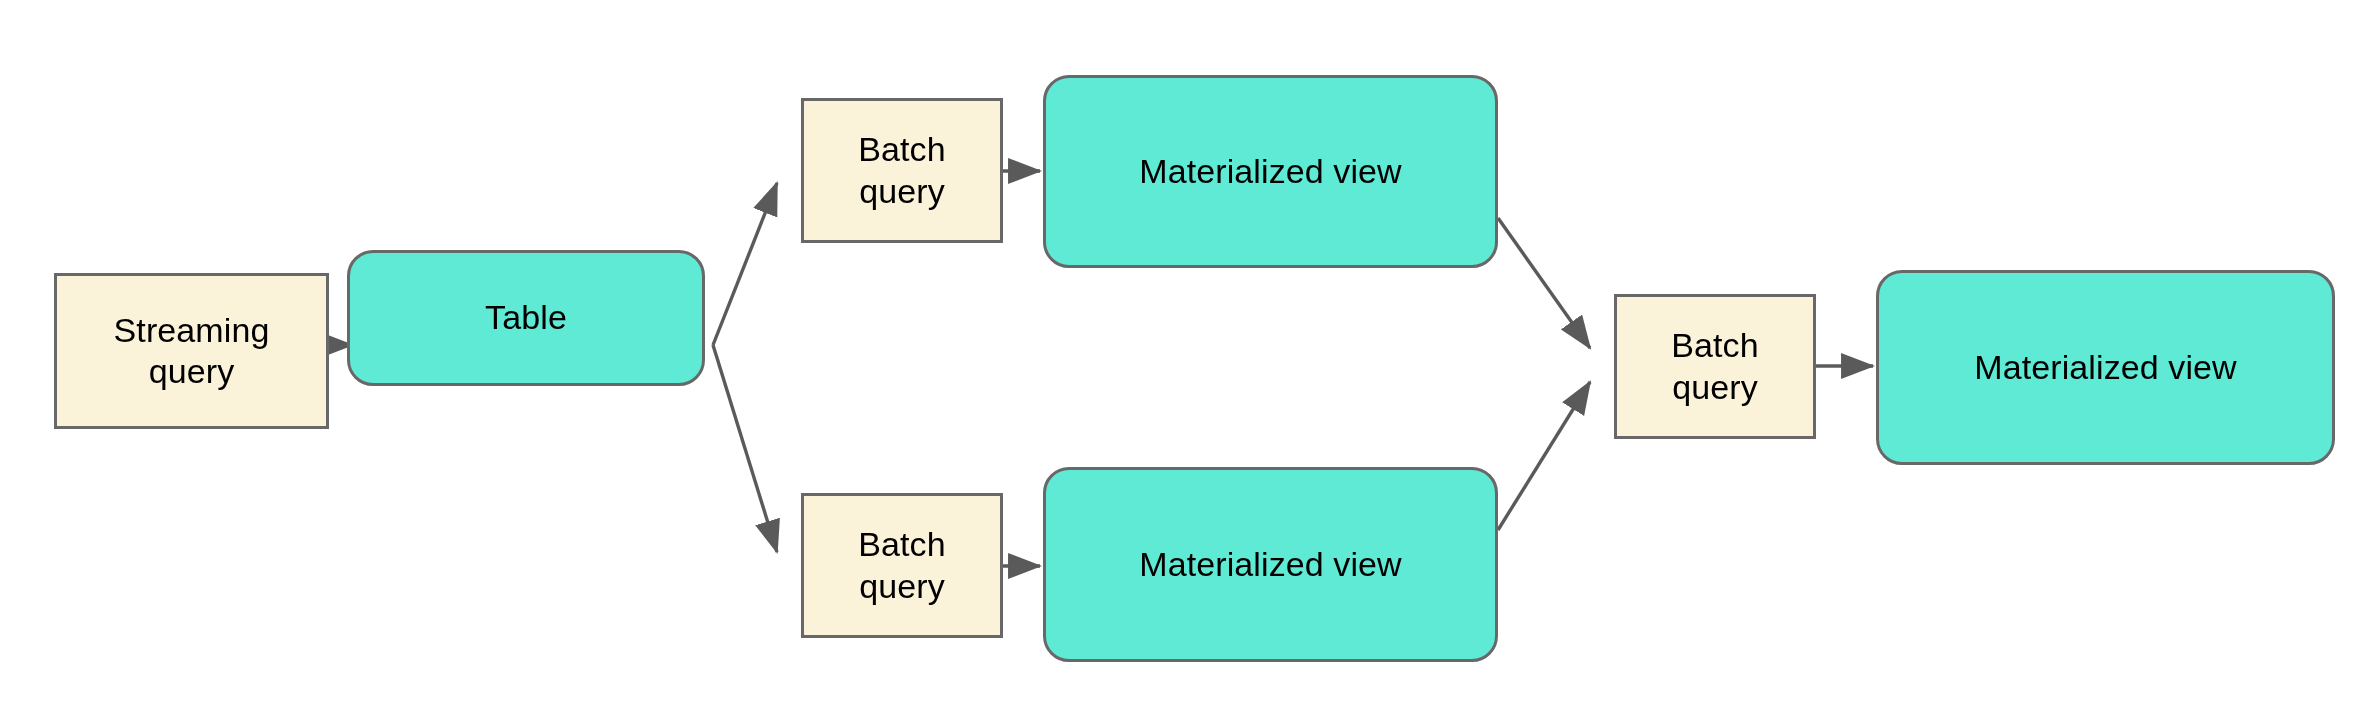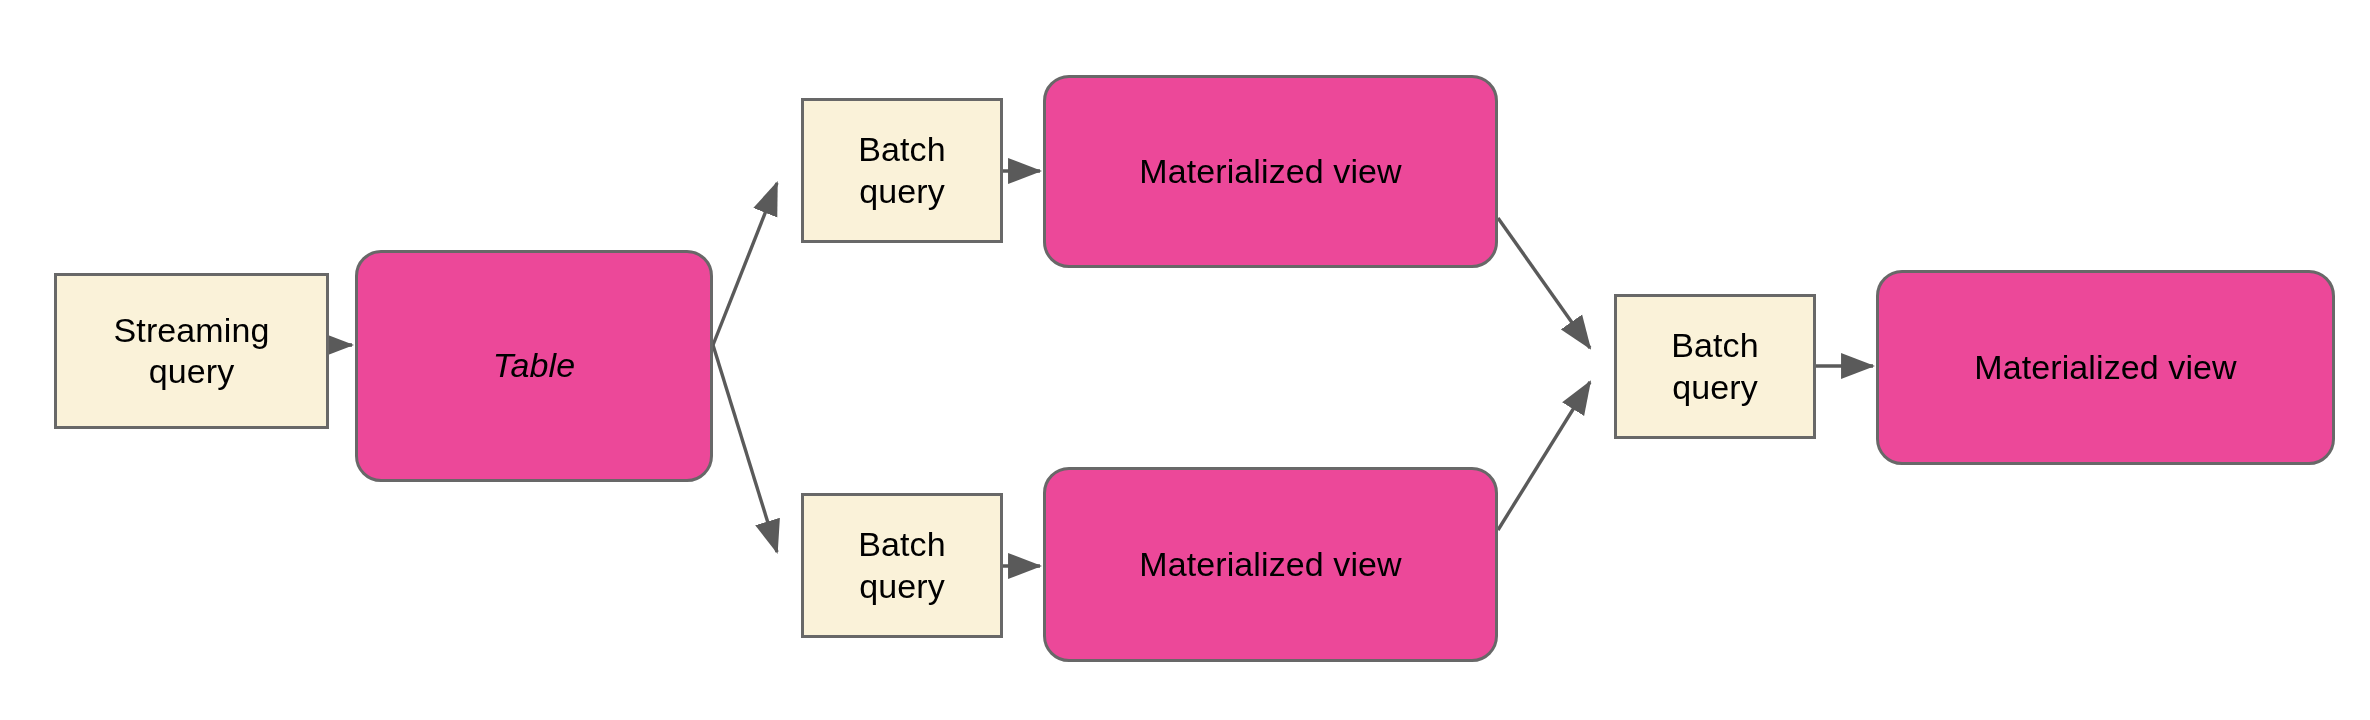--- a/index.html
+++ b/index.html
@@ -38,21 +38,21 @@
     letter-spacing: 0.1px;
     z-index: 2;
   }
   .node-process {
     background: #faf2d9;
     border: 3px solid #686868;
     border-radius: 0;
     margin-left: 21px;
   }
   .node-store {
-    background: #ec4899;
+    background: #5eead4;
     border: 3px solid #686868;
     border-radius: 26px;
   }
   .node-label {
     display: block;
     white-space: pre-line;
     padding: 0 6px;
   }
 </style>
 </head>
@@ -76,21 +76,21 @@
         <line x1="1498" y1="530" x2="1590" y2="382" marker-end="url(#arrowhead)"></line>
         <line x1="1797" y1="366" x2="1873" y2="366" marker-end="url(#arrowhead)"></line>
       </g>
   </svg>
 
   <div class="node node-process" style="left: 33px; top: 273px; width: 275px; height: 156px;">
     <span class="node-label">Streaming
 query</span>
   </div>
 
-  <div class="node node-store" style="left: 355px; top: 250px; width: 358px; height: 232px; font-style: italic;">
+  <div class="node node-store" style="left: 347px; top: 250px; width: 358px; height: 136px;">
     <span class="node-label">Table</span>
   </div>
 
   <div class="node node-process" style="left: 780px; top: 98px; width: 202px; height: 145px;">
     <span class="node-label">Batch
 query</span>
   </div>
 
   <div class="node node-store" style="left: 1043px; top: 75px; width: 455px; height: 193px;">
     <span class="node-label">Materialized view</span>

